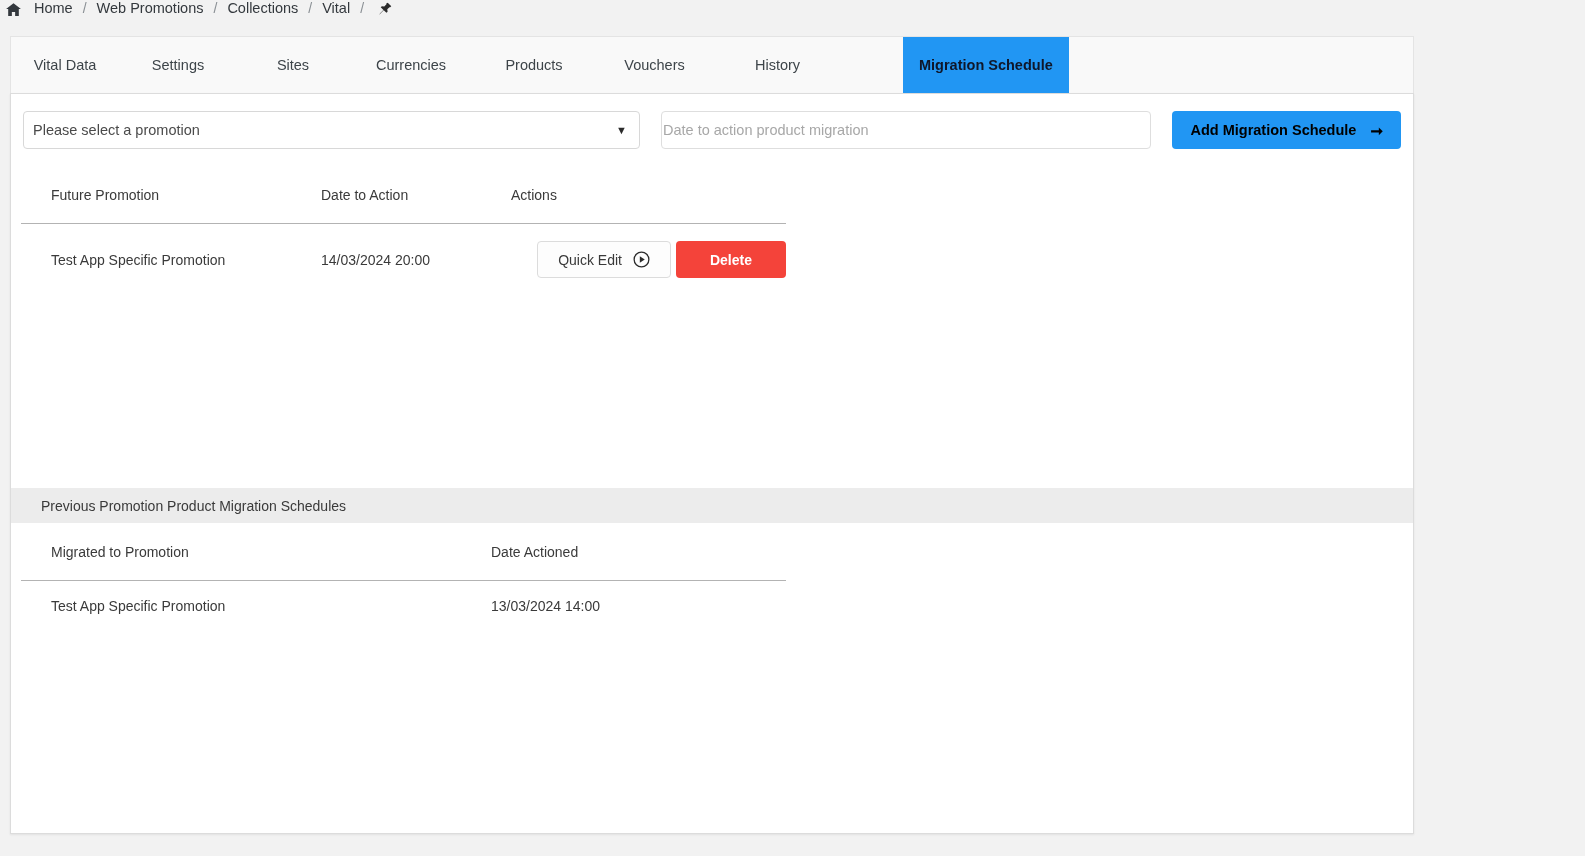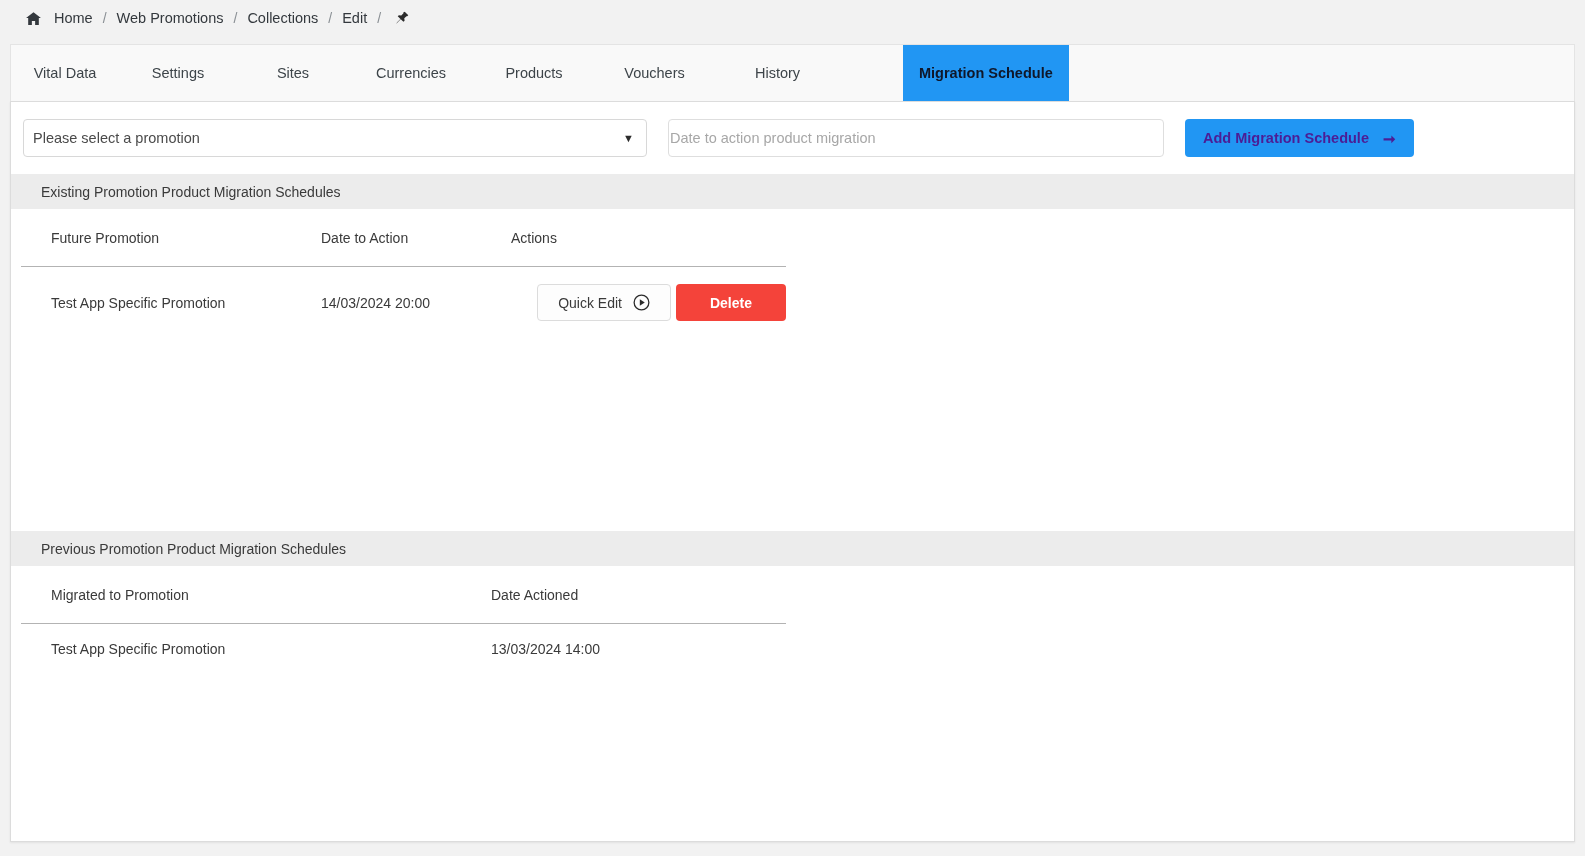--- a/index.html
+++ b/index.html
@@ -9,22 +9,22 @@
     background: #f2f2f2;
     font-family: "Liberation Sans", sans-serif;
     color: #3a3a3a;
     overflow: hidden;
   }
 
   
   .breadcrumb-bar {
     height: 36px;
     display: flex;
-    align-items: center;
-    padding-left: 24px;
+    align-items: flex-start;
+    padding-left: 4px;
     background: #f2f2f2;
     font-size: 14.5px;
   }
   .bc-item {
     color: #33383d;
     text-decoration: none;
     padding: 0 2px;
     white-space: nowrap;
   }
   .bc-sep {
@@ -44,22 +44,22 @@
     display: inline-flex;
     align-items: center;
     justify-content: center;
     width: 18px; height: 18px;
     margin-left: 4px;
   }
 
   
   .shell {
     position: relative;
-    margin: 8px 10px;
-    width: 1565px;
+    margin: 0 10px;
+    width: 1404px;
   }
 
   
   .tabstrip {
     background: #f9f9f9;
     border: 1px solid #e4e4e4;
     border-bottom: none;
     height: 57px;
     display: flex;
     align-items: stretch;
@@ -137,21 +137,21 @@
     border: 1px solid #dedede;
     border-radius: 4px;
     background: #fff;
     outline: none;
   }
   .date-input::placeholder { color: #a7a7a7; }
   .add-btn {
     margin-left: 21px;
     height: 38px;
     background: #2196f3;
-    color: #4c1d95;
+    color: #000000;
     border: none;
     border-radius: 4px;
     font-family: "Liberation Sans", sans-serif;
     font-size: 14.5px;
     font-weight: bold;
     padding: 0 18px;
     cursor: pointer;
     display: inline-flex;
     align-items: center;
     gap: 14px;
@@ -249,21 +249,21 @@
     <svg width="17" height="17" viewBox="0 0 24 24" fill="#33383d">
       <path d="M12 3 L1.5 11.2 h3 V21 h5.2 v-5.6 h4.6 V21 H19.5 V11.2 h3 Z"></path>
     </svg>
   </span>
   <a class="bc-item" href="#">Home</a>
   <span class="bc-sep">/</span>
   <a class="bc-item" href="#">Web Promotions</a>
   <span class="bc-sep">/</span>
   <a class="bc-item" href="#">Collections</a>
   <span class="bc-sep">/</span>
-  <a class="bc-item" href="#">Edit</a>
+  <a class="bc-item" href="#">Vital</a>
   <span class="bc-sep">/</span>
   <span class="pin-icon">
     <svg width="16" height="16" viewBox="0 0 24 24" fill="#2b2b2b">
       <path d="M16.1 2.6 l5.3 5.3 -1.6 1.6 -1.1-.3 -3.3 3.3 .5 3.6 -1.7 1.7 -4.1-4.1 -5.3 5.3 -1.0 1.9 .6-2.1 5.3-5.3 -4.1-4.1 1.7-1.7 3.6 .5 3.3-3.3 -.3-1.1 Z"></path>
     </svg>
   </span>
 </div>
 
 <div class="shell">
 
@@ -304,23 +304,20 @@
         </select>
         <span class="select-caret">▼</span>
       </div>
       <input class="date-input" type="text" placeholder="Date to action product migration" style="">
       <button class="add-btn">
         <span>Add Migration Schedule</span>
         <span class="arrow">➞</span>
       </button>
     </div>
 
-    <div class="section-bar">
-      <span>Existing Promotion Product Migration Schedules</span>
-    </div>
 
     <div class="tbl-block">
       <table class="grid">
         <colgroup>
           <col class="col-a">
             <col class="col-b">
             <col class="col-c">
         </colgroup>
         <thead>
           <tr>

